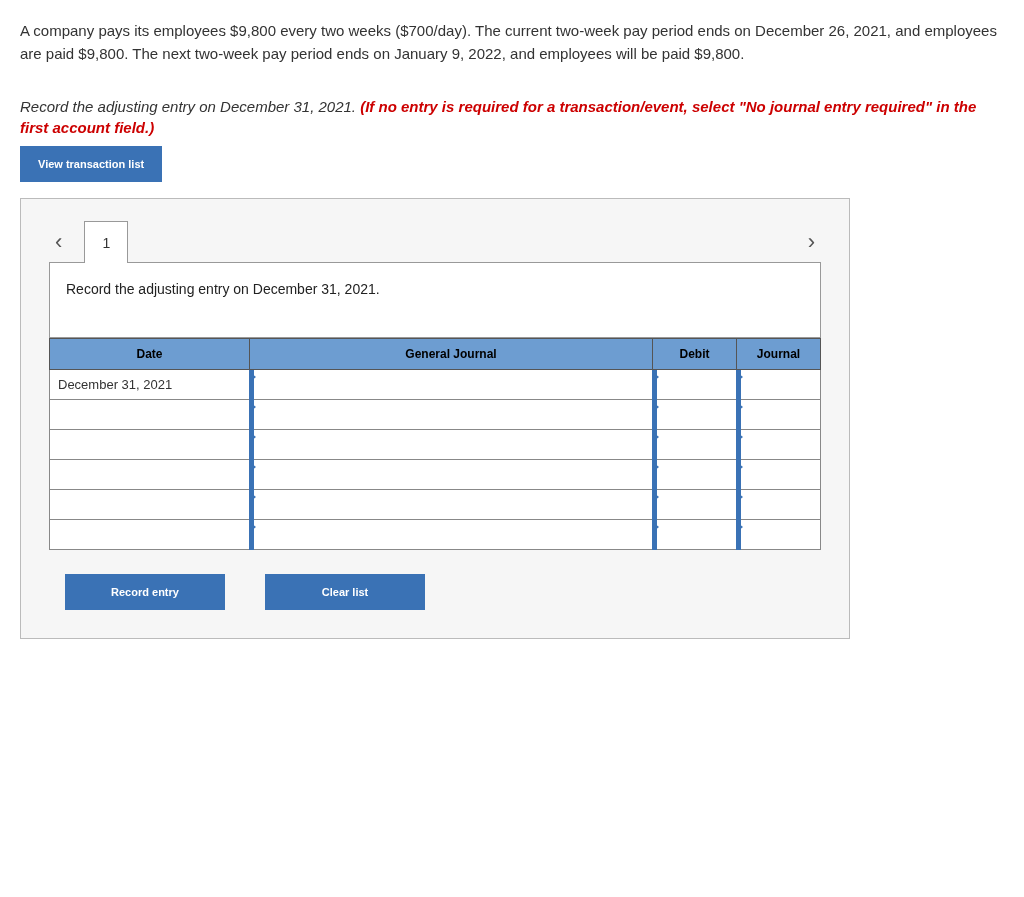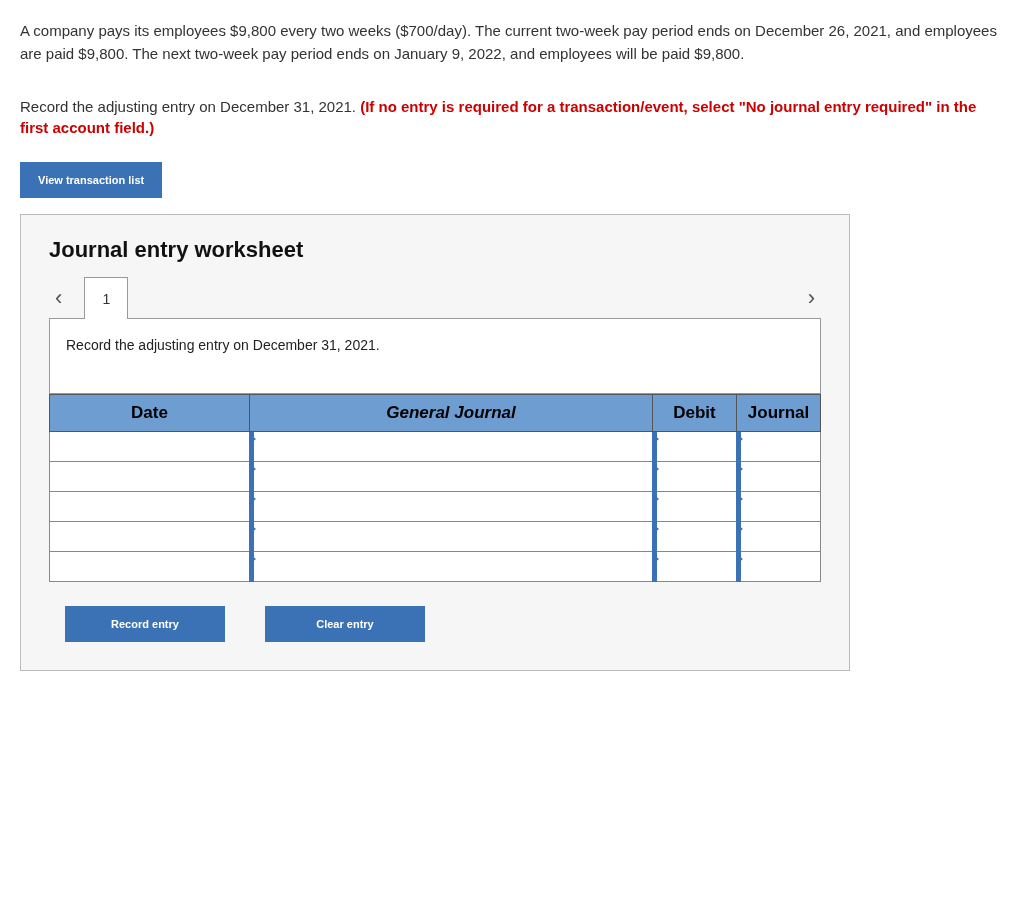--- a/index.html
+++ b/index.html
@@ -5,21 +5,21 @@
   * { box-sizing: border-box; }
   body {
     margin: 0;
     padding: 20px;
     font-family: Arial, Helvetica, sans-serif;
     font-size: 15px;
     color: #333;
     background: #fff;
   }
   .problem-text { line-height: 1.5; margin-bottom: 31px; }
-  .instruction-text { margin-bottom: 24px; line-height: 1.4; }
+  .instruction-text { margin-bottom: 8px; line-height: 1.4; font-style: italic; }
   .red-bold { color: #c00; font-weight: bold; }
   .btn {
     display: inline-block;
     background: #3a72b5;
     color: #fff;
     border: none;
     font-weight: bold;
     font-size: 11px;
     padding: 12px 18px;
     cursor: pointer;
@@ -81,35 +81,35 @@
     margin: 16px 0 10px 0;
   }
   table.journal {
     border-collapse: collapse;
     width: 100%;
   }
   table.journal th {
     background: #6d9dd1;
     color: #000;
     font-weight: bold;
-    font-size: 17px;
+    font-size: 12px;
     padding: 8px 6px;
     border: 1px solid #555;
     text-align: center;
   }
   table.journal td {
     border: 1px solid #888;
     background: #fff;
     height: 30px;
     padding: 4px 8px;
     font-size: 13px;
     position: relative;
   }
   .col-date { width: 200px; }
-  .col-gj { width: auto; font-style: italic; }
+  .col-gj { width: auto; }
   .col-debit, .col-credit { width: 84px; }
   td.editable::before {
     content: "";
     position: absolute;
     left: -1px;
     top: 0;
     bottom: -1px;
     width: 5px;
     background: #3a72b5;
   }
@@ -138,21 +138,20 @@
 
 <div class="problem-text">A company pays its employees $9,800 every two weeks ($700/day). The current two-week pay period ends on December 26, 2021, and employees are paid $9,800. The next two-week pay period ends on January 9, 2022, and employees will be paid $9,800.</div>
 
 <div class="instruction-text">
   <span>Record the adjusting entry on December 31, 2021. </span><span class="red-bold">(If no entry is required for a transaction/event, select "No journal entry required" in the first account field.)</span>
 </div>
 
 <button class="btn">View transaction list</button>
 
 <div class="worksheet-container">
-  <div class="ws-title">Journal entry worksheet</div>
 
   <div class="tab-row">
     <div class="tab-left">
       <span class="nav-arrow">‹</span>
       <div class="tab">1</div>
     </div>
     <span class="nav-arrow">›</span>
   </div>
 
   <div class="instruction-box">Record the adjusting entry on December 31, 2021.</div>
@@ -162,20 +161,26 @@
     <thead>
       <tr>
         <th class="col-date">Date</th>
         <th class="col-gj">General Journal</th>
         <th class="col-debit">Debit</th>
         <th class="col-credit">Journal</th>
       </tr>
     </thead>
     <tbody>
       <tr>
+        <td>December 31, 2021</td>
+        <td class="editable"></td>
+        <td class="editable"></td>
+        <td class="editable"></td>
+      </tr>
+      <tr>
         <td></td>
         <td class="editable"></td>
         <td class="editable"></td>
         <td class="editable"></td>
       </tr>
       <tr>
         <td></td>
         <td class="editable"></td>
         <td class="editable"></td>
         <td class="editable"></td>
@@ -197,19 +202,19 @@
         <td class="editable"></td>
         <td class="editable"></td>
         <td class="editable"></td>
       </tr>
     </tbody>
   </table>
 
   <div class="btn-row">
     <div class="btn-row-left">
       <button class="btn btn-wide">Record entry</button>
-      <button class="btn btn-wide">Clear entry</button>
+      <button class="btn btn-wide">Clear list</button>
     </div>
   </div>
 </div>
 
 
 
 
 </body></html>

